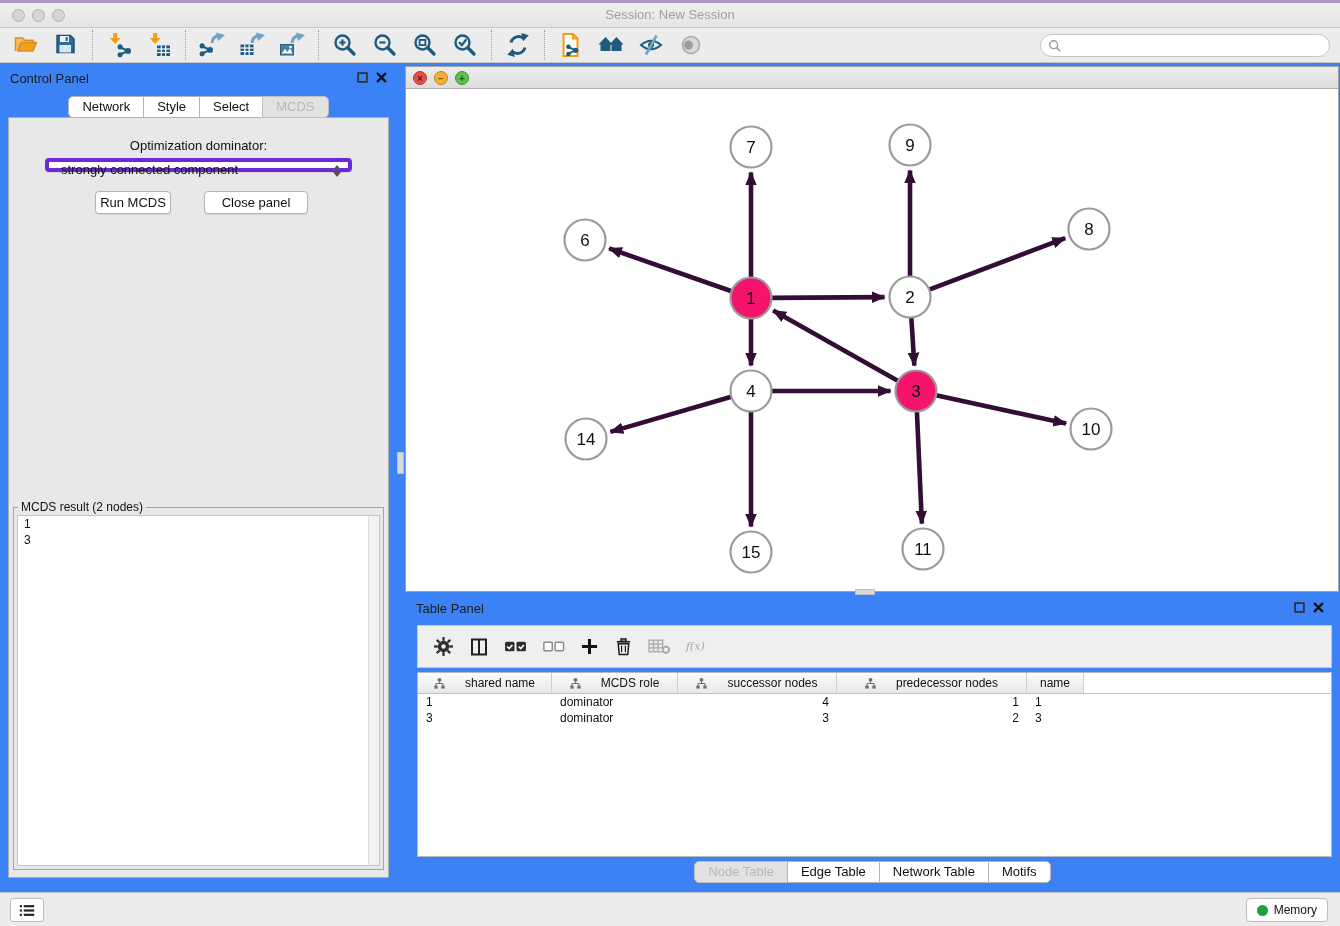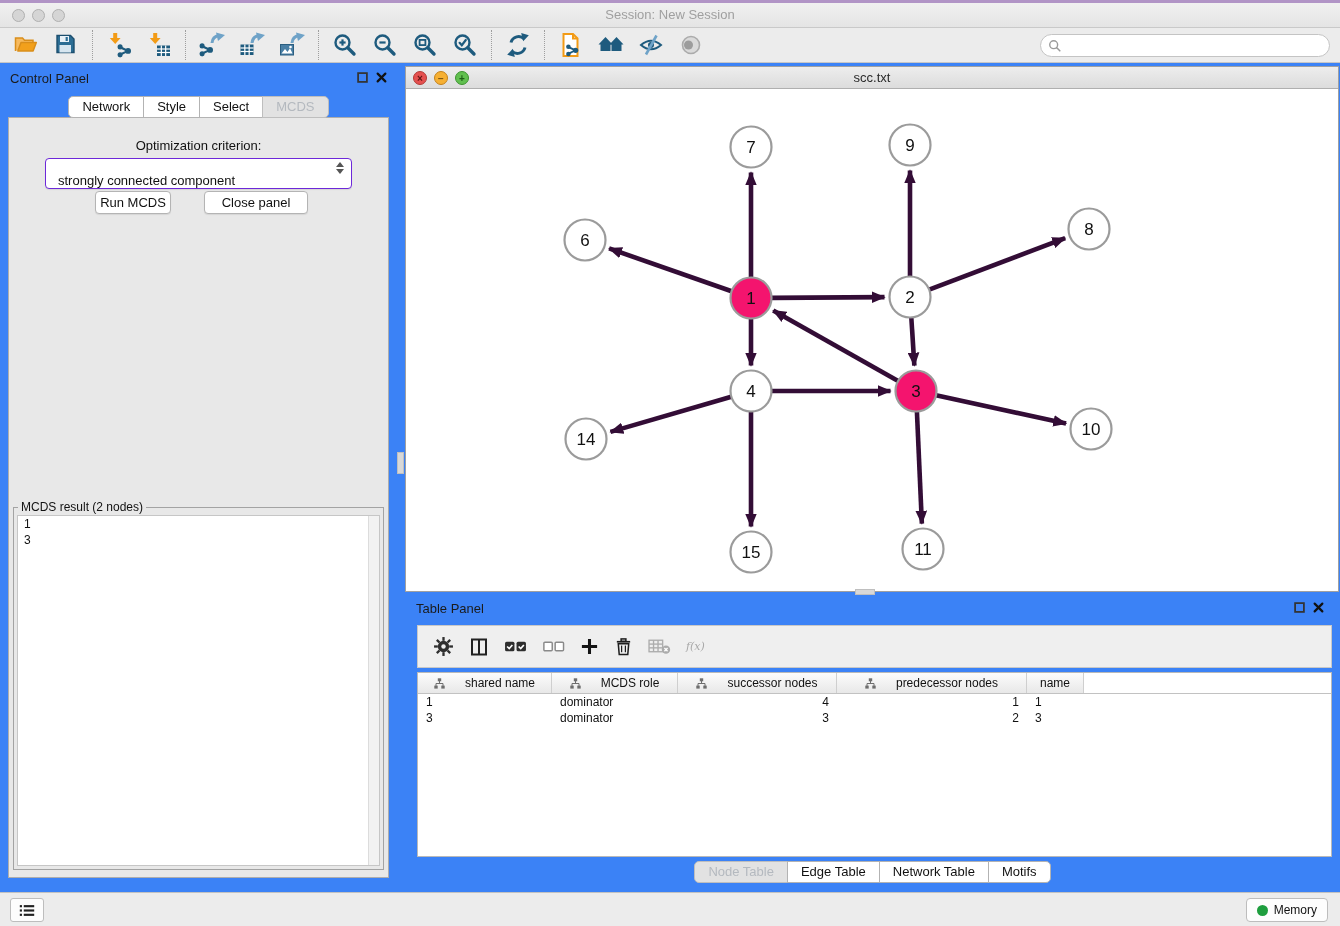--- a/index.html
+++ b/index.html
@@ -35,21 +35,21 @@
   .tabs{display:flex;justify-content:center;}
   .tab{height:22px;line-height:20px;padding:0 13px;background:#fff;border:1px solid #B3B3B3;font-size:13px;color:#111;margin-left:-1px;cursor:pointer;}
   .tab:first-child{border-radius:5px 0 0 0;border-top-left-radius:5px;border-bottom-left-radius:5px;margin-left:0;}
   .tab:last-child{border-radius:0 5px 5px 0;}
   .tab.first{border-radius:5px 0 0 5px;}
   .tab.last{border-radius:0 5px 5px 0;}
   .tab.selected{background:#E2E2E2;color:#B4B9BF;border-color:#BEBEBE;}
   .cp-tabs{position:absolute;left:0;right:0;top:33px;z-index:2;}
   .cp-content{position:absolute;left:8px;right:8px;top:54px;bottom:14px;background:#E8E8E8;border:1px solid #ADADAD;}
   .opt-label{position:absolute;left:0;right:0;top:20px;text-align:center;font-size:13px;color:#111;}
-  .combo{position:absolute;left:36px;right:36px;top:40px;height:31px;background:#fff;border:1px solid #6d28d9;border-radius:4px;display:flex;align-items:flex-end;padding:0 22px 0 12px;font-size:13px;color:#111;cursor:pointer;box-shadow:0 1px 1px rgba(0,0,0,.08);}
+  .combo{position:absolute;left:36px;right:36px;top:40px;height:14px;background:#fff;border:4px solid #6d28d9;border-radius:4px;display:flex;align-items:flex-start;padding:0 22px 0 12px;font-size:13px;color:#111;cursor:pointer;box-shadow:0 1px 1px rgba(0,0,0,.08);}
   .combo .stepper{position:absolute;right:7px;top:3px;display:flex;flex-direction:column;gap:2px;}
   .combo .stepper i{width:0;height:0;border-left:4px solid transparent;border-right:4px solid transparent;}
   .combo .stepper i.up{border-bottom:5px solid #555;}
   .combo .stepper i.down{border-top:5px solid #555;}
   .btn{position:absolute;top:73px;height:23px;background:#fff;border:1px solid #B4B4B4;border-radius:4px;font-size:13px;color:#111;display:flex;align-items:center;justify-content:center;cursor:pointer;box-shadow:0 1px 1px rgba(0,0,0,.08);}
   .btn.run{left:86px;width:76px;}
   .btn.closep{left:195px;width:104px;}
   .result-box{position:absolute;left:4px;right:4px;top:382px;bottom:7px;border:1px solid #A3A3A3;margin:0;padding:0;}
   .result-box legend{font-size:12px;color:#111;padding:0 3px;margin-left:4px;}
   .result-list{position:absolute;left:3px;right:3px;top:1px;bottom:3px;background:#fff;border:1px solid #C6C6C6;overflow:hidden;}
@@ -286,21 +286,21 @@
           <path d="M1.5 1.5 L8.5 8.5 M8.5 1.5 L1.5 8.5" stroke="#111" stroke-width="2" stroke-linecap="round"></path>
         </svg>
     </div>
     <div class="tabs cp-tabs" id="cp-tabs">
         <div class="tab first">Network</div>
         <div class="tab">Style</div>
         <div class="tab">Select</div>
         <div class="tab selected last">MCDS</div>
       </div>
     <div class="cp-content">
-      <div class="opt-label">Optimization criterion:</div>
+      <div class="opt-label">Optimization dominator:</div>
       <div class="combo">
         <span>strongly connected component</span>
         <span class="stepper">
             <i class="up"></i>
             <i class="down"></i>
           </span>
       </div>
       <div class="btn run">Run MCDS</div>
       <div class="btn closep">Close panel</div>
       <fieldset class="result-box">
@@ -312,21 +312,20 @@
           </div>
       </fieldset>
     </div>
   </div>
 
   <div class="network-panel">
     <div class="net-titlebar">
       <div class="mac red">×</div>
       <div class="mac yellow">−</div>
       <div class="mac green">+</div>
-      <div class="net-title">scc.txt</div>
     </div>
     <div class="net-canvas" id="net-canvas">
         <svg width="932" height="502" viewBox="0 0 932 502">
           <defs>
             <marker id="arrow" viewBox="0 0 12 10" refX="11" refY="5" markerWidth="14" markerHeight="12" orient="auto" markerUnits="userSpaceOnUse">
               <path d="M0 0 L12 5 L0 10 z" fill="#330D36"></path>
             </marker>
           </defs>
           <line x1="345" y1="188.5" x2="345" y2="83.5" stroke="#330D36" stroke-width="4.6" marker-end="url(#arrow)"></line>
           <line x1="325.64727138653194" y1="202.23820325553524" x2="203.07290632407003" y2="159.4110154626269" stroke="#330D36" stroke-width="4.6" marker-end="url(#arrow)"></line>

